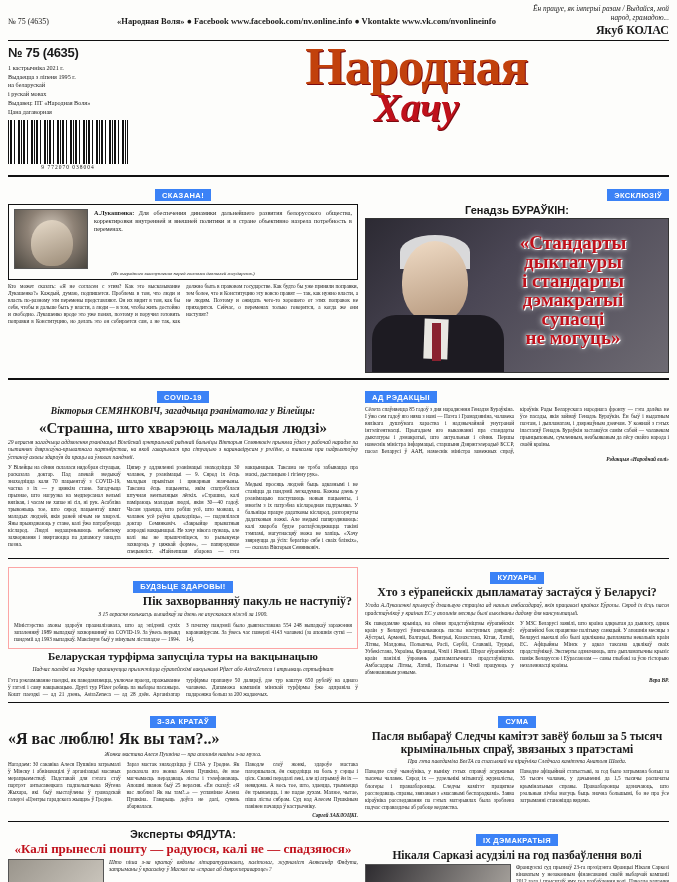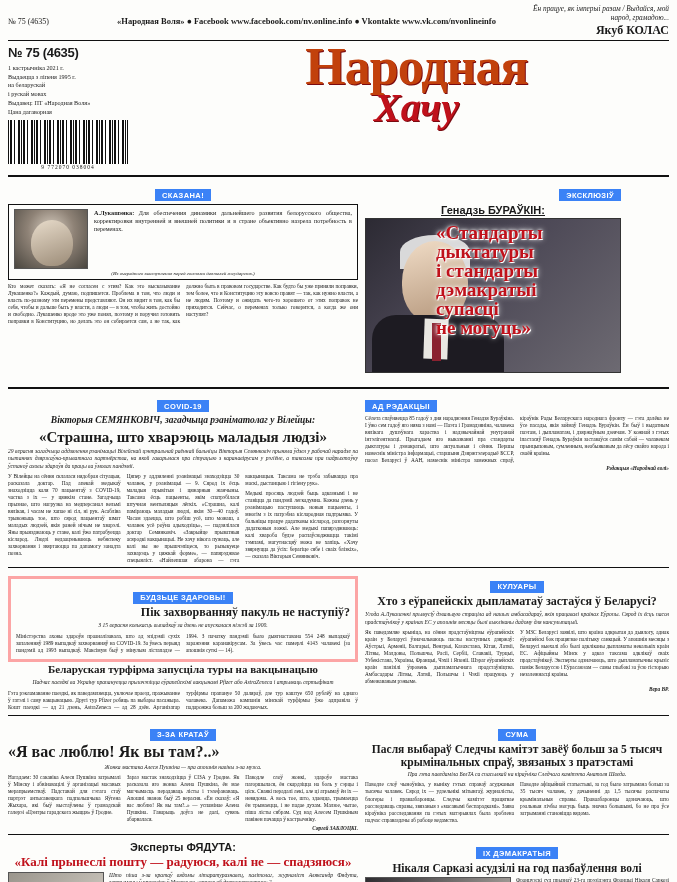--- a/index.html
+++ b/index.html
@@ -58,21 +58,21 @@
   .tagwrap.left { text-align:left; }
   h2.head { font-family:"Liberation Serif", serif; font-weight:bold; font-size:13px; line-height:1.08; margin:2px 0 3px; }
   h3.sub { font-family:"Liberation Serif", serif; font-style:italic; font-weight:bold; font-size:9.5px; line-height:1.15; margin:2px 0 3px; }
   p.body { font-size:5.3px; line-height:1.33; text-align:justify; margin:0 0 3px; hyphens:auto; }
   .cols2 { column-count:2; column-gap:6px; }
   .cols3 { column-count:3; column-gap:6px; }
 
   
   .upper { display:flex; gap:7px; margin-top:4px; }
   .upper-left { width: 350px; }
-  .upper-right { width: 256px; text-decoration: underline; }
+  .upper-right { width: 304px; }
 
   .skazano-box { border:1px solid #111; padding:4px 5px 3px; }
   .luka-row { display:flex; gap:6px; }
   .luka-photo {
     width:74px; height:60px; flex:none; border:1px solid #555;
     background: radial-gradient(circle at 50% 35%, #d9cfc2 0%, #8e8276 45%, #4a463f 100%);
     position:relative; overflow:hidden;
   }
   .luka-photo:after{ content:""; position:absolute; left:16px; top:10px; width:42px; height:46px;
     border-radius:50% 50% 45% 45%; background:linear-gradient(160deg,#e8dccb,#9b8b77); }
@@ -87,35 +87,35 @@
   }
   .exclusive-photo .face {
     position:absolute; left:36px; top:22px; width:66px; height:82px; border-radius:50% 50% 46% 46%;
     background:linear-gradient(165deg,#f0dcc6,#b59madd); background:linear-gradient(165deg,#f0dcc6,#b3957a);
   }
   .exclusive-photo .hair { position:absolute; left:34px; top:16px; width:70px; height:34px; border-radius:50% 50% 0 0; background:#d9d9da; }
   .exclusive-photo .body { position:absolute; left:6px; top:96px; width:132px; height:60px; background:#1d1b22; border-radius:24px 24px 0 0;}
   .exclusive-photo .shirt { position:absolute; left:58px; top:100px; width:24px; height:40px; background:#e9e7e2; transform:rotate(2deg); }
   .exclusive-photo .tie { position:absolute; left:66px; top:104px; width:9px; height:38px; background:#8a2230; }
   .quote-red {
-    position:absolute; right:6px; top:4px; width:178px; text-align:left;
+    position:absolute; right:6px; top:14px; width:178px; text-align:center;
     color:#c0111b; font-weight:bold; font-size:19px; line-height:1.0;
     text-shadow:0 0 3px #fff, 0 0 6px #fff, 1px 1px 0 #fff;
   }
   .exclusive-name { text-align:center; font-family:"Liberation Sans", sans-serif; font-weight:bold; font-size:11px; margin:2px 0; }
   .exclusive-name .sur { text-transform:uppercase; }
 
   
-  .covid { margin-top:14px; border-top:2px solid #111; padding-top:3px; }
+  .covid { margin-top:5px; border-top:2px solid #111; padding-top:3px; }
   .covid-body { display:flex; gap:7px; }
   .covid-left { width:350px; }
   .covid-right { width:304px; }
 
   
-  .boxed { border:3px solid #fca5a5; padding:4px 5px; margin-top:4px; }
+  .boxed { border:1px solid #fca5a5; padding:4px 5px; margin-top:4px; }
 
   
   .bottom { display:flex; gap:7px; margin-top:4px; }
   .bcol-left { width:350px; }
   .bcol-right { width:304px; }
 
   .photo-gray { background:linear-gradient(135deg,#9a958c,#d7d2c9); border:1px solid #555; }
   .byline { font-size:5.3px; font-style:italic; text-align:right; font-weight:bold; margin-top:1px;}
   .lead { font-size:5.6px; line-height:1.32; text-align:justify; font-style:italic; margin:0 0 3px;}
 </style>

